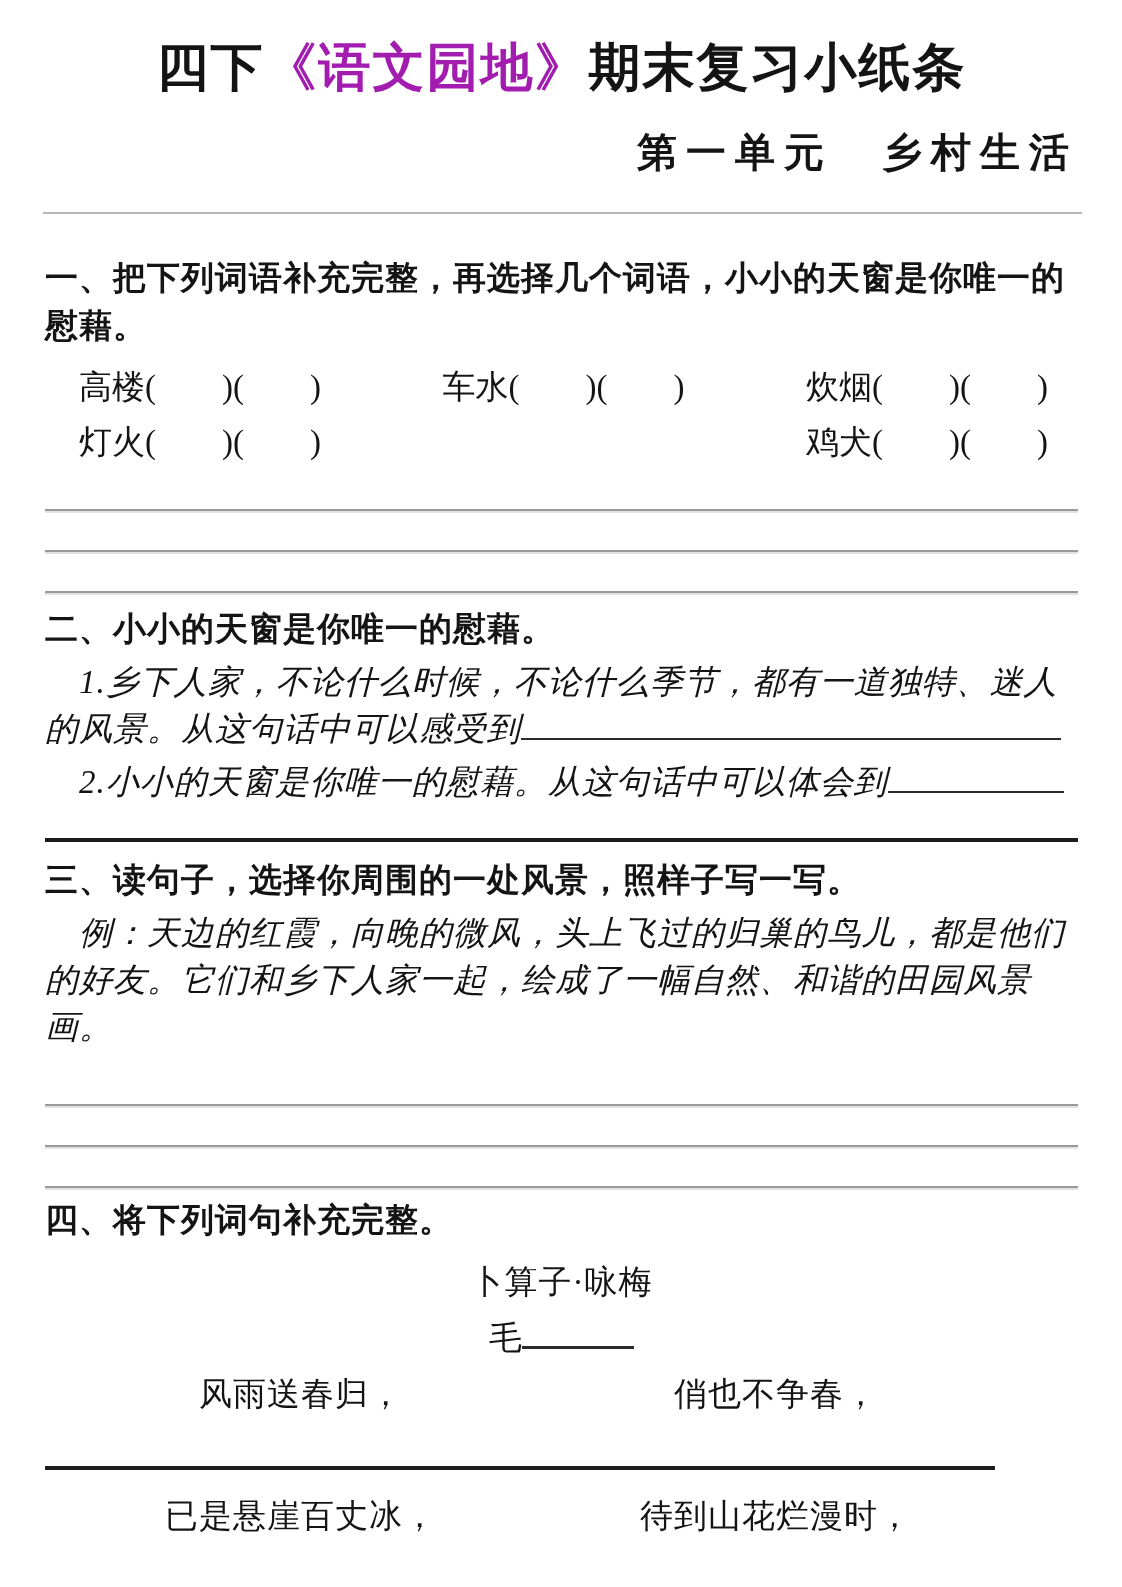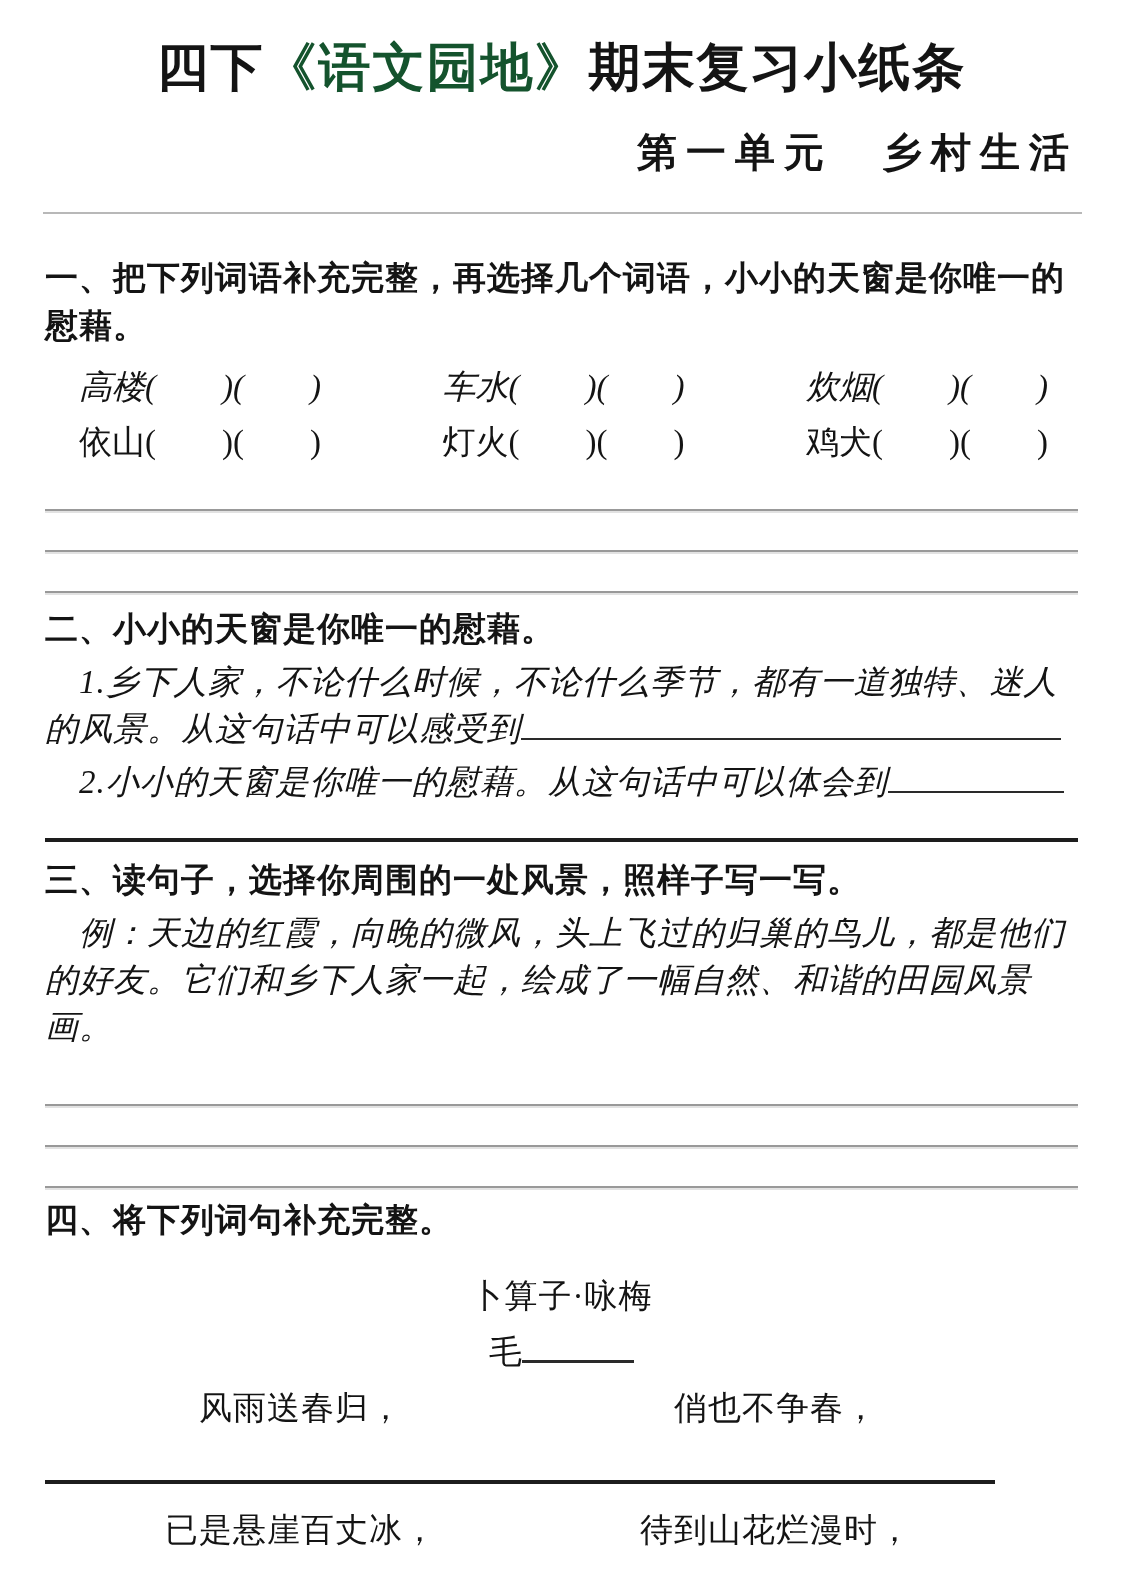--- a/index.html
+++ b/index.html
@@ -17,21 +17,21 @@
   }
   
   .title {
     text-align: center;
     font-size: 52px;
     font-weight: bold;
     letter-spacing: 2px;
     margin-top: 8px;
     line-height: 60px;
   }
-  .title .hl { color: #14532d; }
+  .title .hl { color: #a21caf; }
   .subtitle {
     text-align: right;
     font-size: 40px;
     font-weight: bold;
     letter-spacing: 9px;
     margin-top: 32px;
     line-height: 46px;
   }
   .top-divider {
     border: none;
@@ -54,21 +54,21 @@
   
   .sec1-heading { margin-top: 40px; }
   .paren-row {
     display: flex;
     justify-content: space-between;
     font-size: 33px;
     line-height: 55px;
     padding: 0 30px 0 34px;
     white-space: pre;
   }
-  .paren-row.first { margin-top: 10px; font-style: italic; }
+  .paren-row.first { margin-top: 10px; }
   
   .answer-lines { }
   .answer-line {
     height: 41px;
     border-bottom: 2px solid #999999;
     box-shadow: 0 2px 0 #e2e2e2;
   }
   
   .blank {
     display: inline-block;
@@ -92,21 +92,21 @@
   
   .sec3-heading { margin-top: 14px; }
   .sec3-example { margin-top: 6px; }
   .sec3-lines { margin-top: 14px; }
   
   .sec4-heading { margin-top: 8px; }
   .poem-title {
     text-align: center;
     font-size: 33px;
     line-height: 40px;
-    margin-top: 32px;
+    margin-top: 18px;
     letter-spacing: 1px;
   }
   .poem-author {
     text-align: center;
     font-size: 33px;
     line-height: 44px;
     margin-top: 14px;
   }
   .poem-grid {
     display: grid;
@@ -140,21 +140,20 @@
   <section>
     <p class="sec-heading sec1-heading">一、把下列词语补充完整，再选择几个词语，小小的天窗是你唯一的慰藉。</p>
 
     <div class="paren-row first">
       <span class="word-cell"><span>高楼</span><span>(　　)(　　)</span></span>
       <span class="word-cell"><span>车水</span><span>(　　)(　　)</span></span>
       <span class="word-cell"><span>炊烟</span><span>(　　)(　　)</span></span>
     </div>
 
     <div class="paren-row">
-      <span class="word-cell"><span>依山</span><span>(　　)(　　)</span></span>
       <span class="word-cell"><span>灯火</span><span>(　　)(　　)</span></span>
       <span class="word-cell"><span>鸡犬</span><span>(　　)(　　)</span></span>
     </div>
 
     <div class="answer-lines">
       <div class="answer-line"></div>
       <div class="answer-line"></div>
       <div class="answer-line"></div>
     </div>
   </section>

